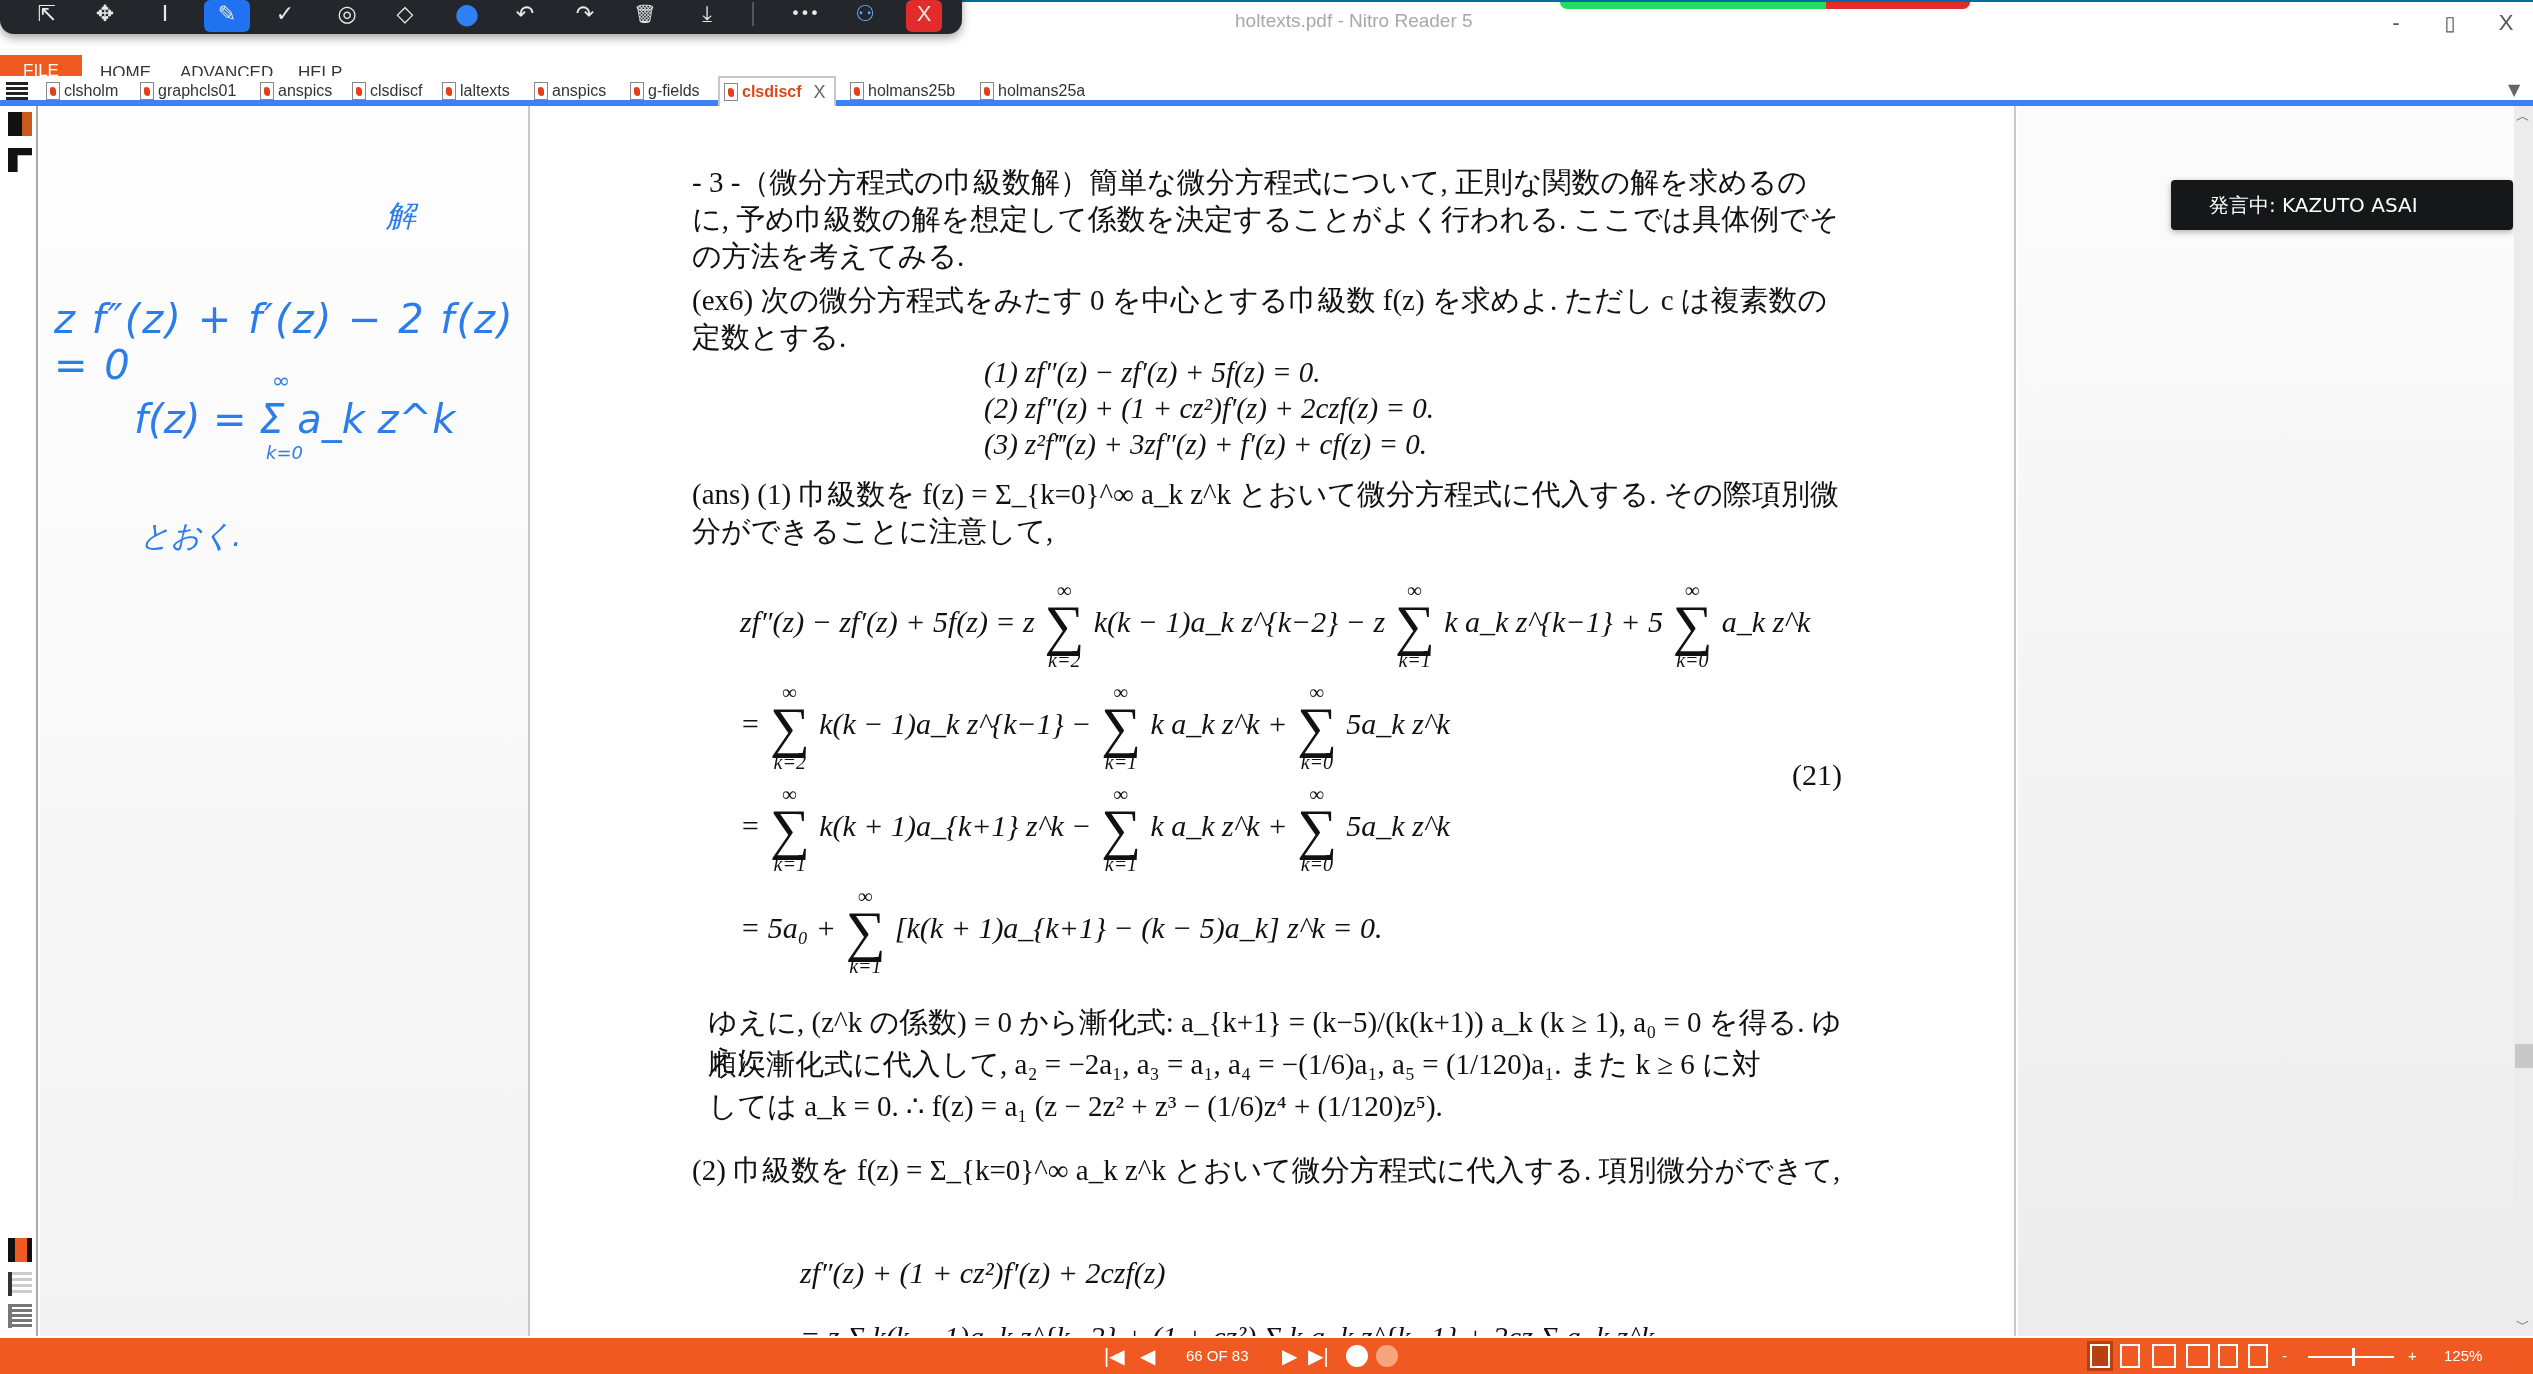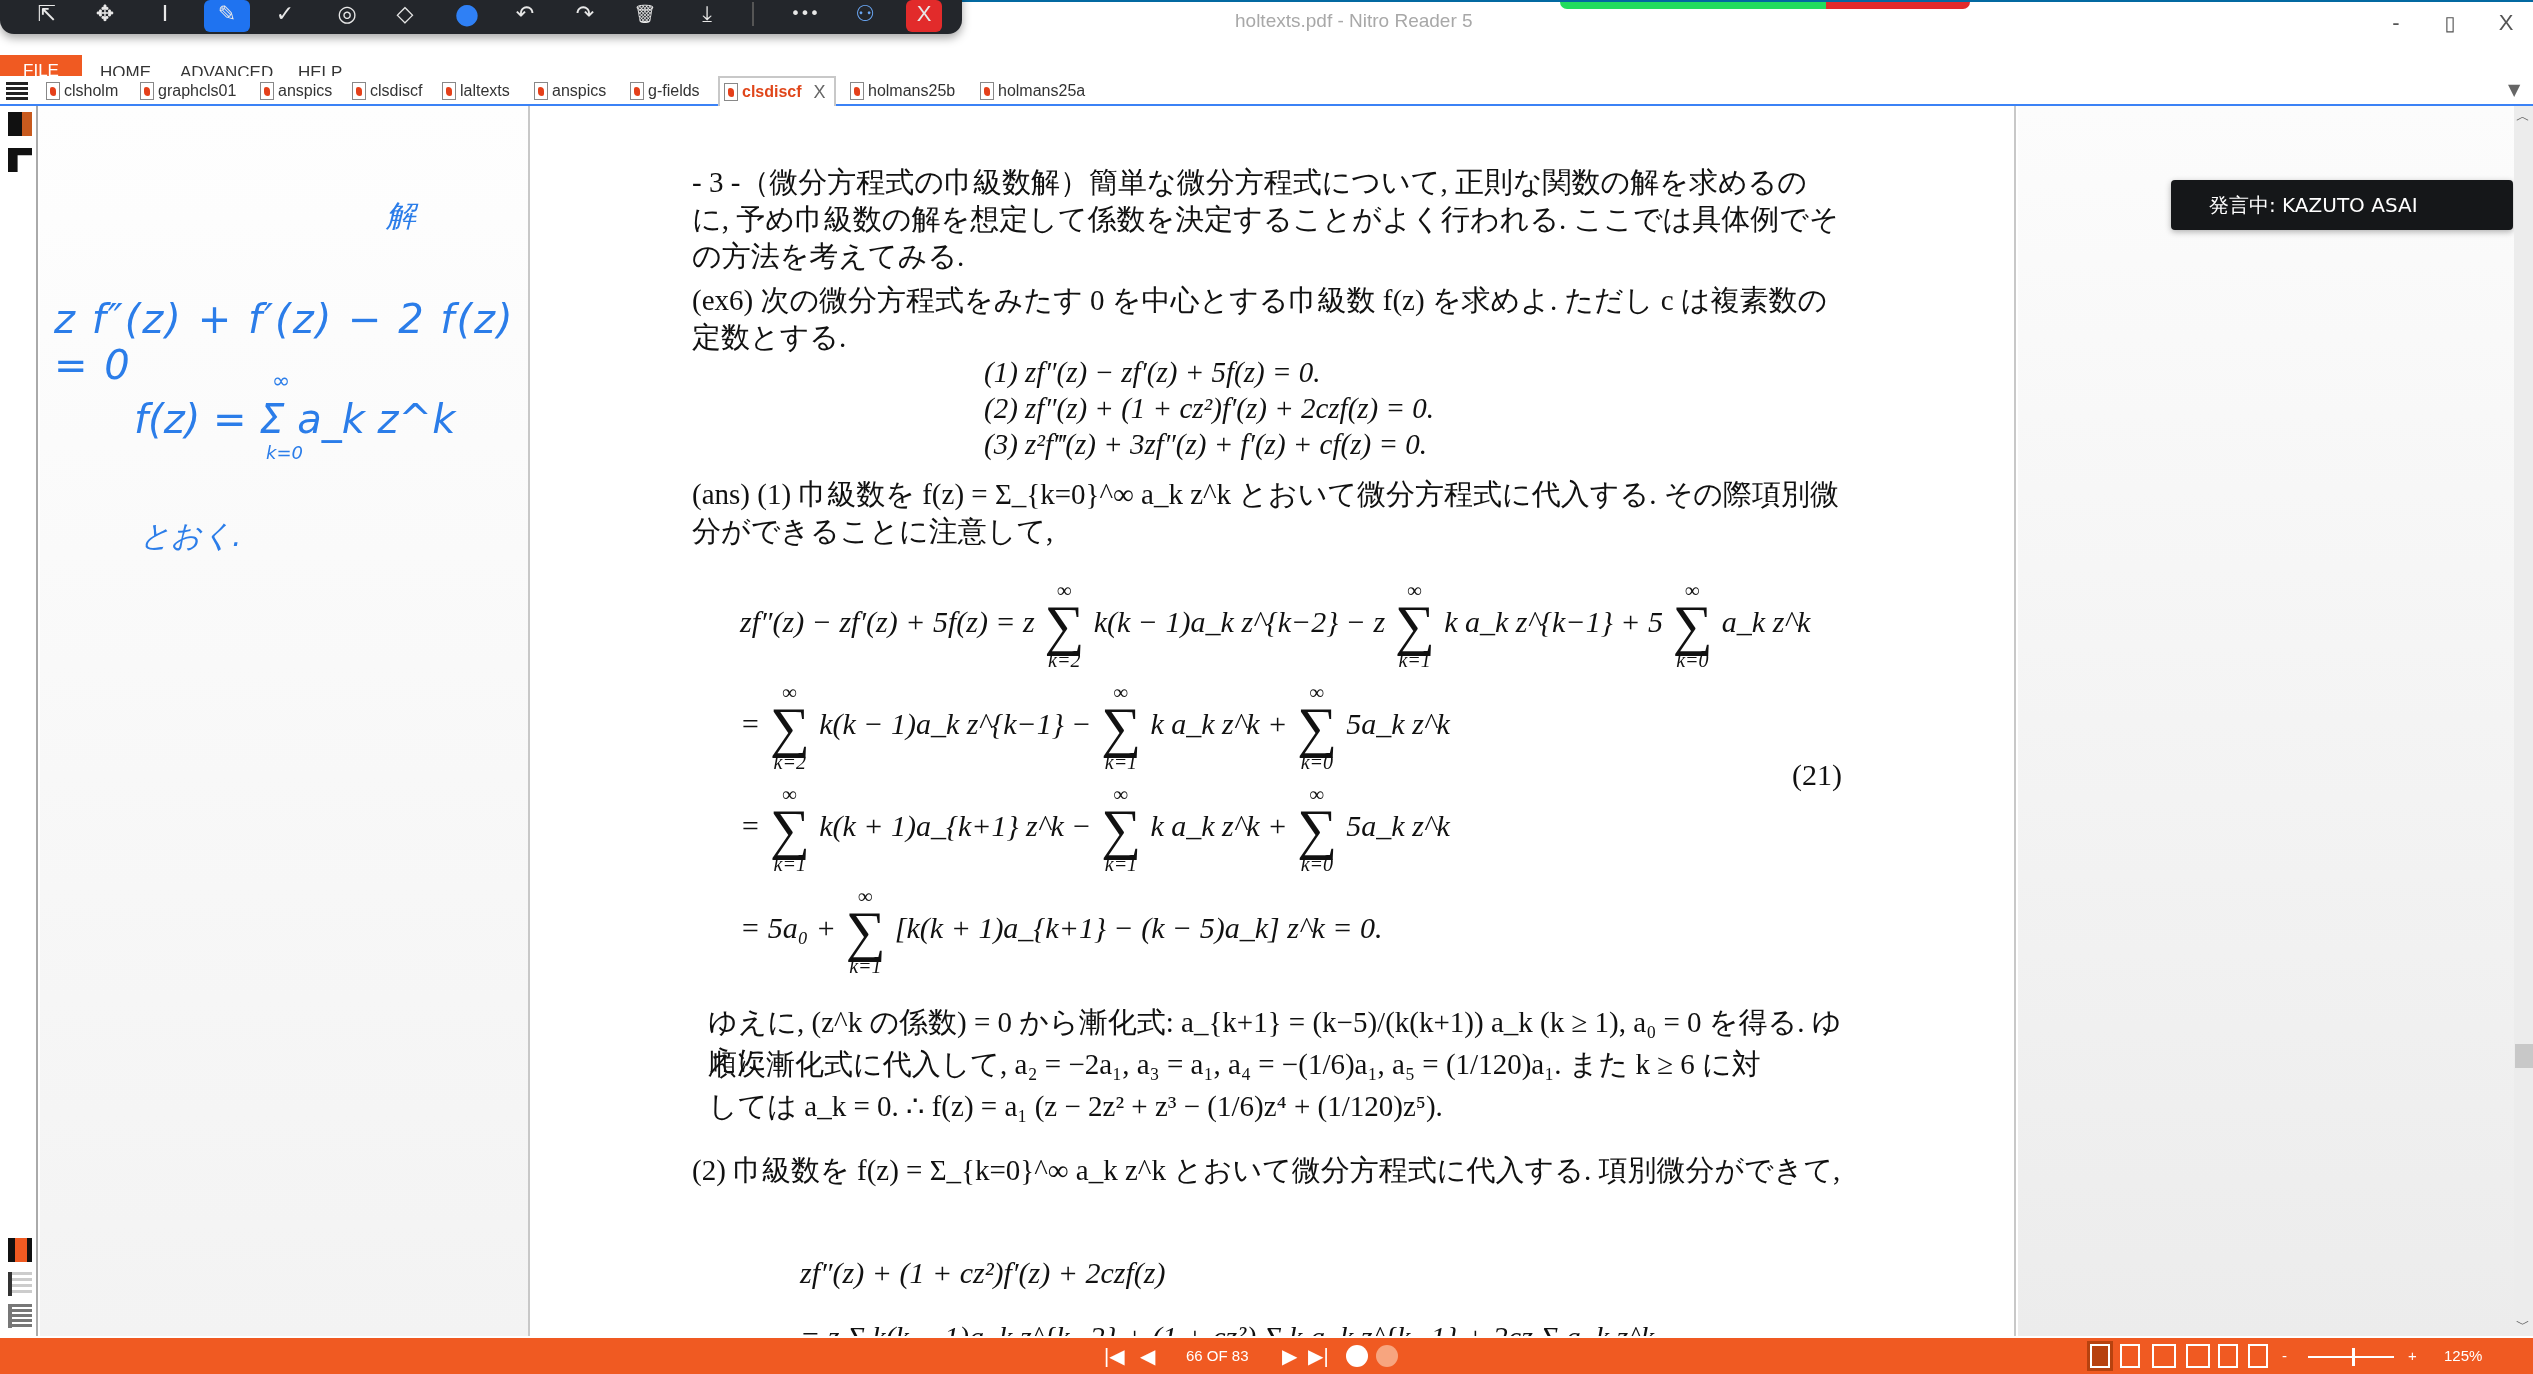--- a/index.html
+++ b/index.html
@@ -14,21 +14,21 @@
   
   #ann-toolbar { position: absolute; left: 0; top: -12px; width: 962px; height: 46px; background: #23262b; border-radius: 0 0 14px 14px; box-shadow: 0 4px 10px rgba(0,0,0,.35); }
   .tb { position: absolute; top: 12px; width: 46px; height: 32px; color: #e8e8e8; font-size: 22px; text-align: center; line-height: 28px; }
   .tb.active { background: #1f73f0; border-radius: 6px; }
   .tb.closeb { background: #e22b2b; border-radius: 6px; width: 36px; }
   
   #menubar { position: absolute; left: 0; top: 42px; width: 2533px; height: 32px; background: #fff; margin-top: 13px; }
   .menu { position: absolute; top: 4px; height: 28px; font-size: 17px; color: #333; line-height: 28px; font-family: "Liberation Sans", sans-serif; }
   .menu.file { left: 0; width: 82px; background: #f05a22; color: #fff; text-align: center; top: 0; height: 32px; line-height: 32px; }
   
-  #tabstrip { position: absolute; left: 0; top: 76px; width: 2533px; height: 30px; background: #fff; border-bottom: 2px solid #3b82f6; }
+  #tabstrip { position: absolute; left: 0; top: 76px; width: 2533px; height: 30px; background: #fff; border-bottom: 6px solid #3b82f6; }
   .tab { position: absolute; top: 2px; height: 26px; font-size: 16px; color: #333; line-height: 26px; display: flex; align-items: center; gap: 4px; font-family: "Liberation Sans", sans-serif; }
   .tab .pdfico { width: 14px; height: 18px; border: 1px solid #888; background: #fff; position: relative; display: inline-block; }
   .tab .pdfico::after { content: ""; position: absolute; left: 3px; top: 4px; width: 6px; height: 9px; background: #e5401a; border-radius: 2px 4px 2px 4px; }
   .tab.active { background: #fff; border: 2px solid #c8c8c8; border-bottom: 2px solid #fff; top: 0; height: 32px; padding: 0 8px 0 4px; color: #e0461a; font-weight: bold; }
   .tab.active .x { color: #666; font-weight: normal; margin-left: 8px; font-size: 18px; }
   
   #left-tools { position: absolute; left: 0; top: 106px; width: 38px; height: 1230px; background: #fff; border-right: 2px solid #aaa; }
   .ltool { position: absolute; left: 8px; width: 24px; height: 24px; }
   
   #notes { position: absolute; left: 40px; top: 106px; width: 490px; height: 1230px; background: linear-gradient(#fefefe, #f3f3f3); border-right: 2px solid #c8c8c8; }

